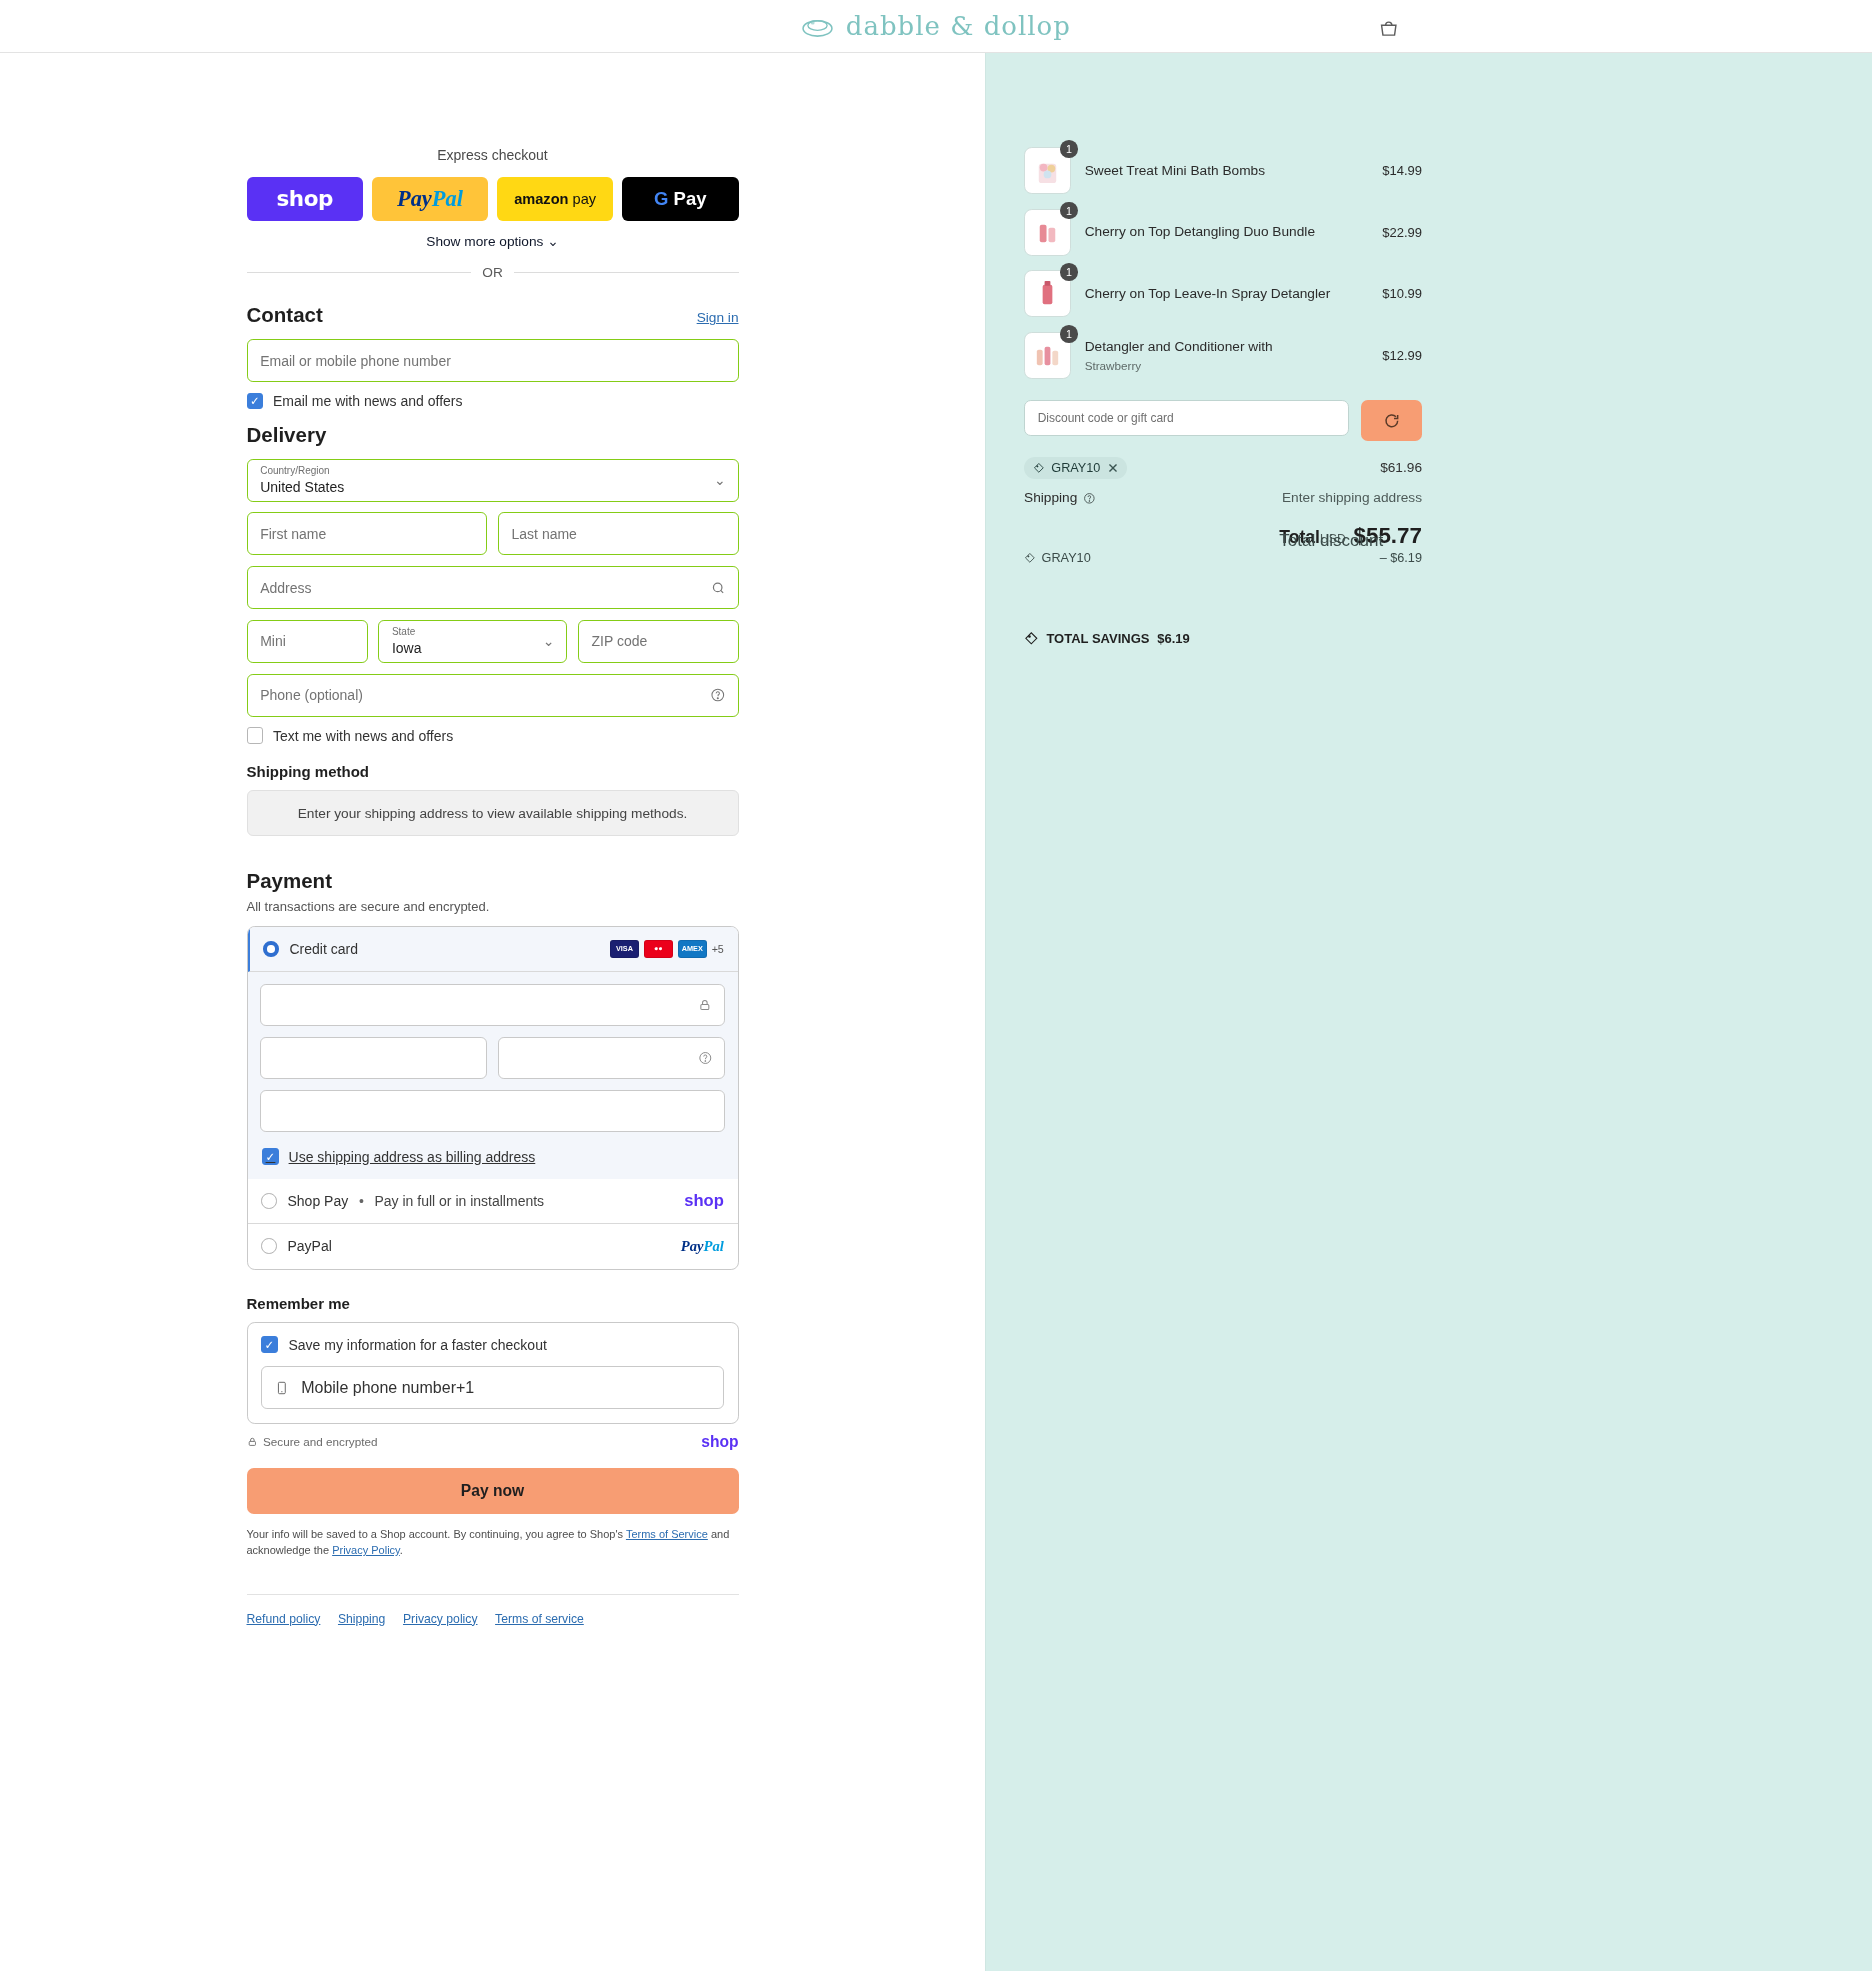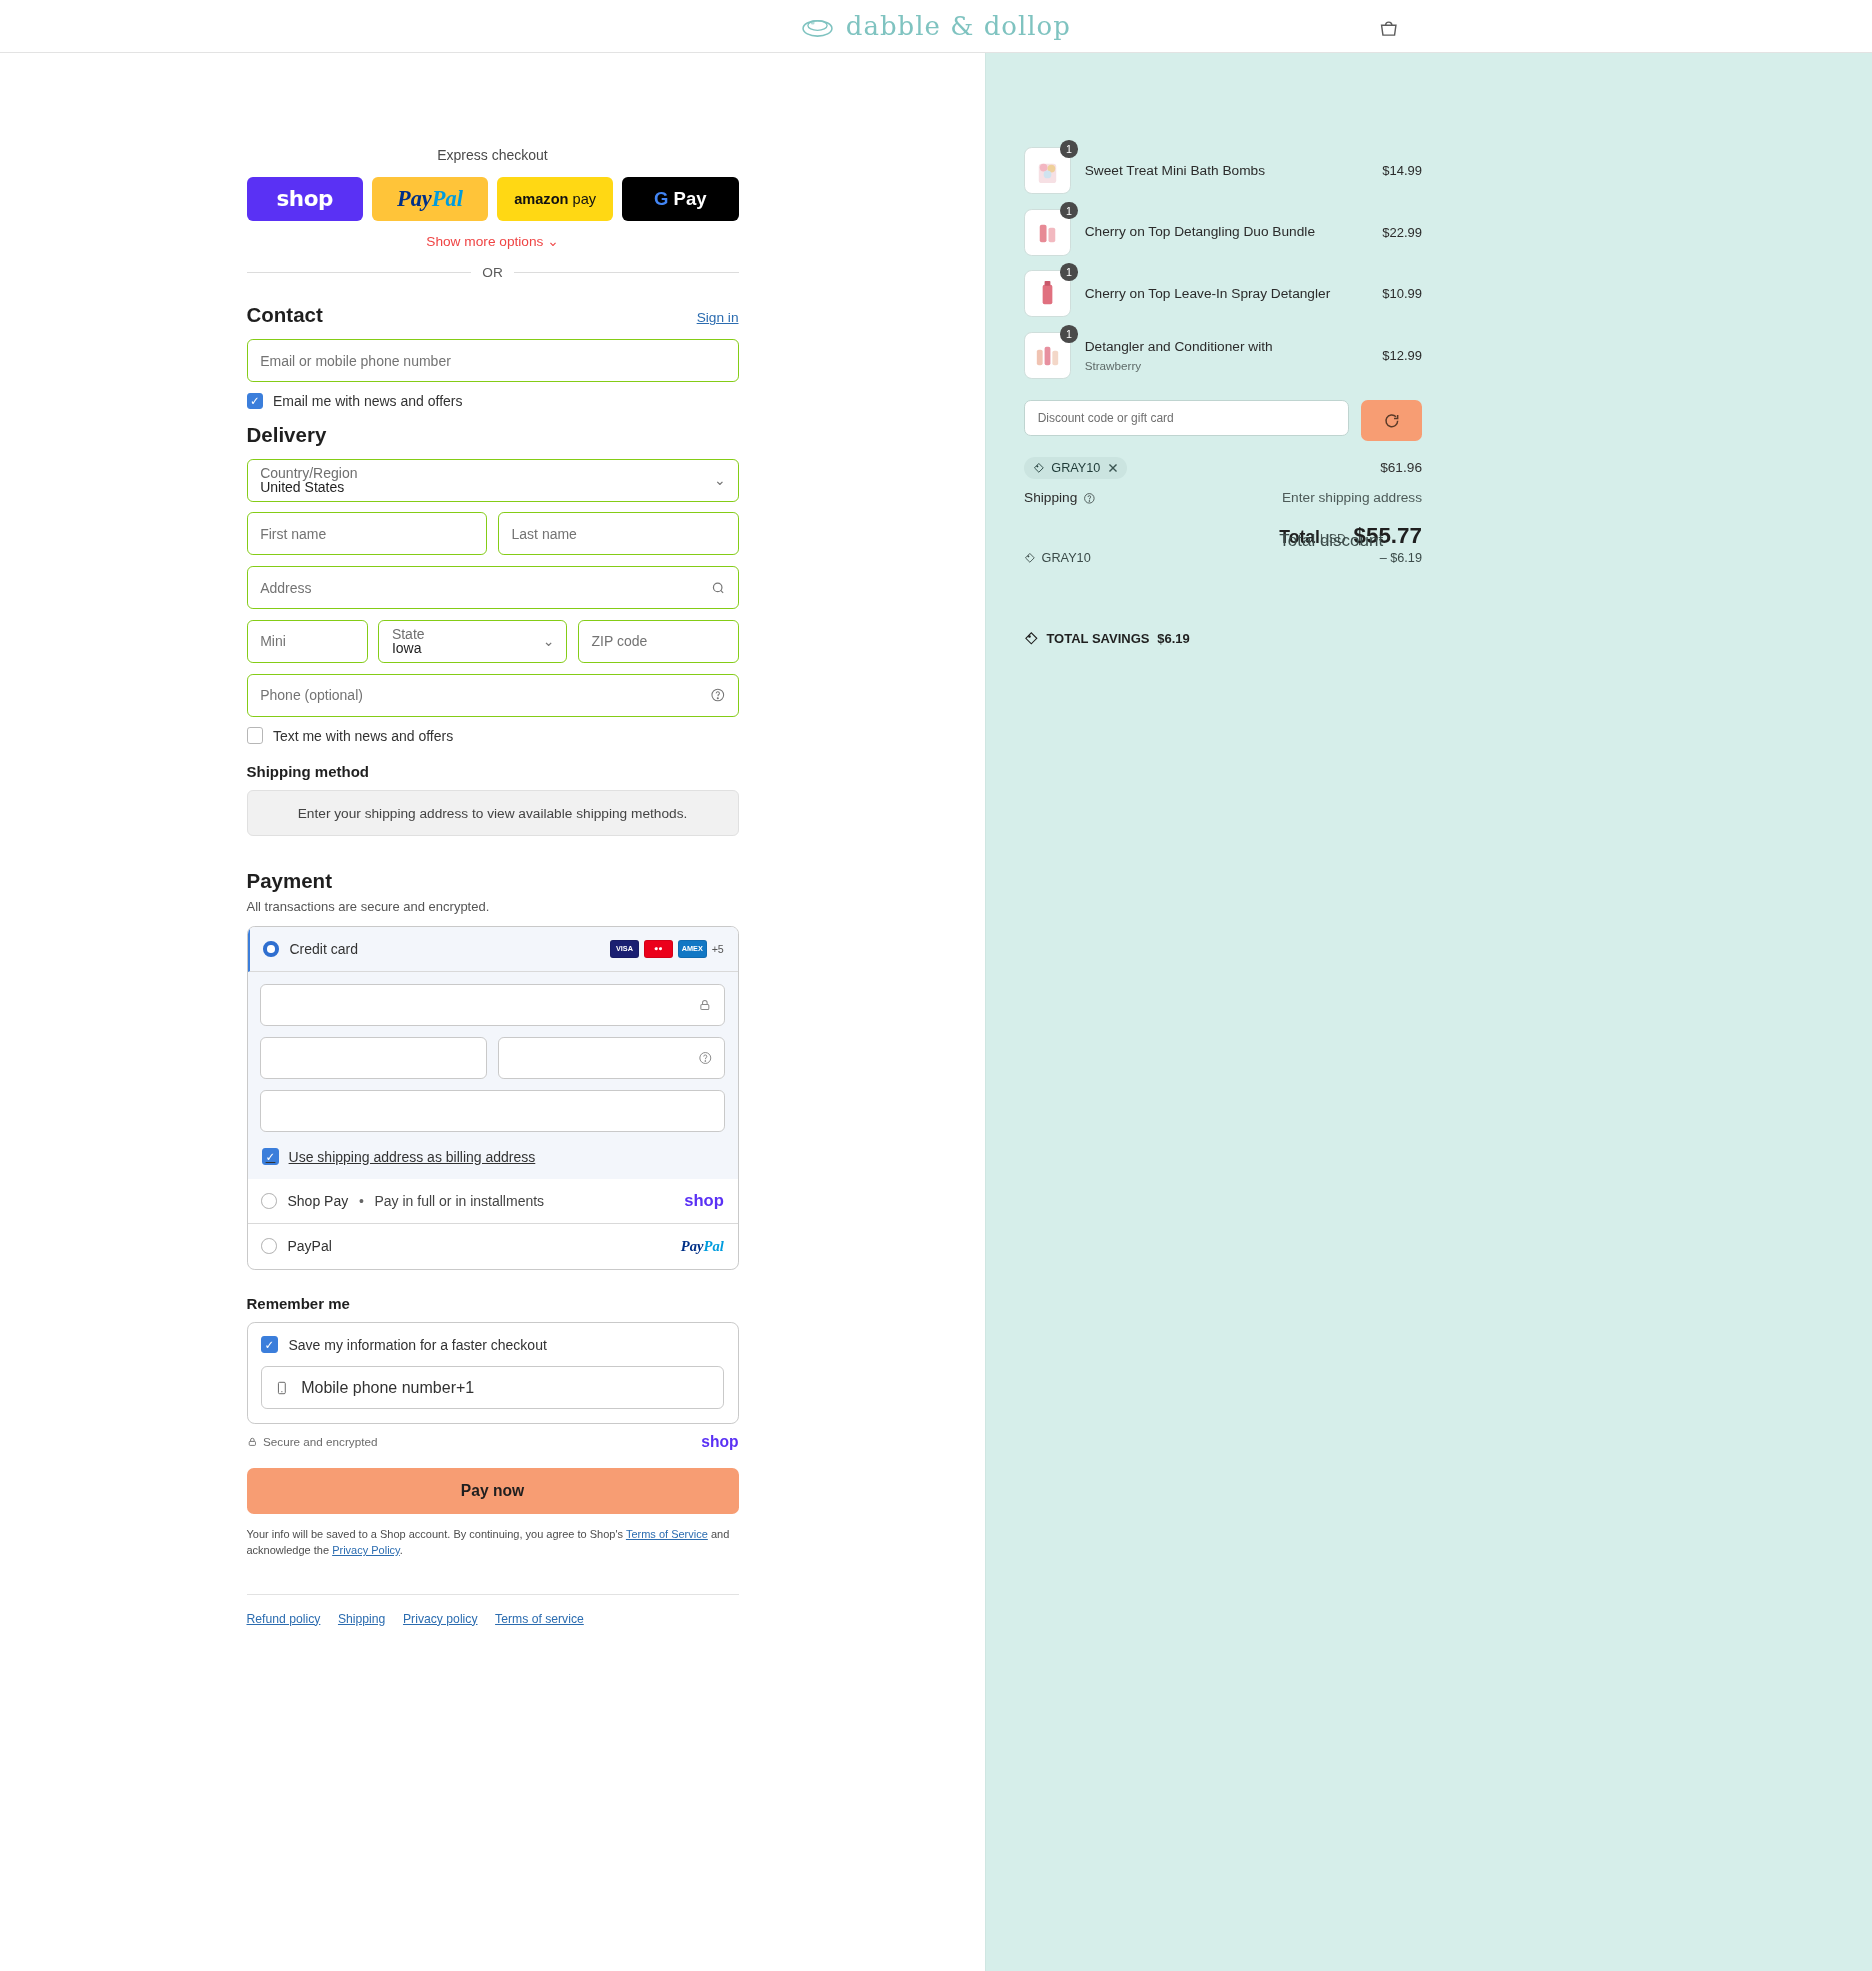--- a/index.html
+++ b/index.html
@@ -84,21 +84,21 @@
   .w-shop { background:#5a31f4; color:#fff; font-size:21.5px; font-family:"DejaVu Sans", sans-serif; letter-spacing:-0.5px;}
   .w-paypal { background:#ffc439; }
   .w-amazon { background:#ffd814; font-size:14.6px; color:#111; }
   .w-gpay { background:#000; color:#fff; font-size:18.5px; }
   .pp-i { font-family:"Liberation Serif", serif; font-style: italic; font-weight:bold; font-size:22.4px;}
   .pp-pay { color:#003087; } .pp-pal { color:#009cde; }
   .am-a { font-weight:bold; } .am-b { font-weight:normal; }
   .gp-g { color:#4285f4; font-weight:bold; }
   .show-more {
     text-align:center; margin-top: 12.7px;
-    font-size: 13.7px; color:#ef4444; cursor:pointer;
+    font-size: 13.7px; color:#0f172a; cursor:pointer;
   }
   .or-row {
     display:flex; align-items:center; gap:11.7px;
     margin: 15.6px 0 13.7px 0;
     color:#5a5a5a; font-size: 13.7px;
   }
   .or-row .ln { flex:1; height:1px; background:#dcdcdc; }
 
   
   h2.sec {
@@ -118,21 +118,21 @@
     background:#fff;
     display:flex; align-items:center;
     padding: 0 12.7px;
     margin-bottom: 10.7px;
     font-size: 14px;
     color: #6f6f6f;
   }
   .field .ph { color:#737373; }
   .field .flabel {
     position:absolute; top:4.9px; left:12.7px;
-    font-size: 14px; color:#6f6f6f;
+    font-size: 10px; color:#6f6f6f;
   }
   .field .fval {
     position:absolute; top:19.5px; left:12.7px;
     font-size: 14px; color:#1f1f1f;
   }
   .field.stacked { height:43px; }
   .row2 { display:flex; gap: 10.7px; }
   .row2 > * { flex:1; }
   .row3 { display:flex; gap: 10.7px; }
   .row3 > .c1 { width: 121px; flex: 0 0 121px; }

